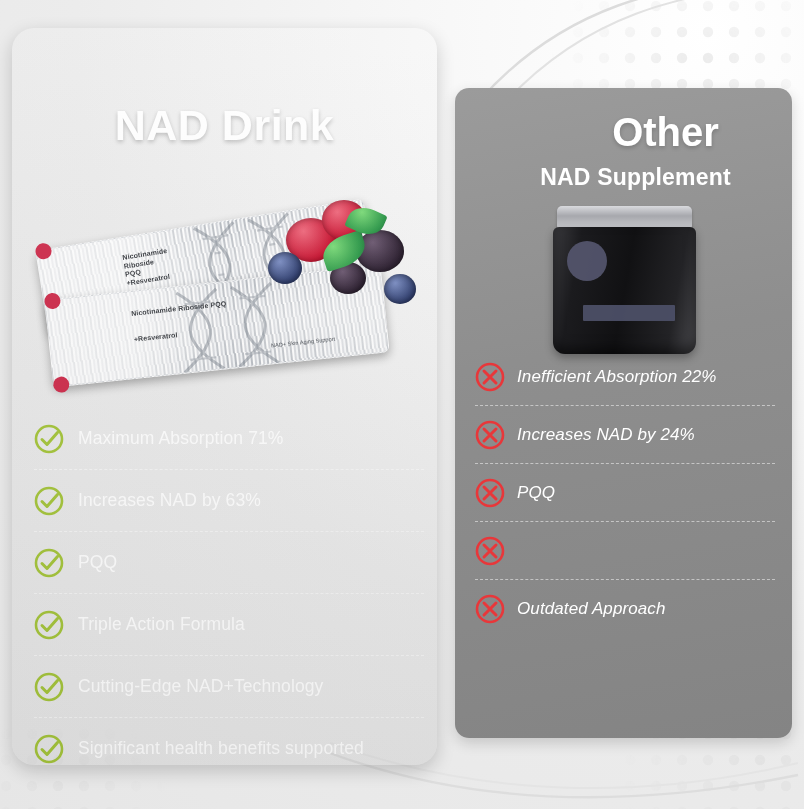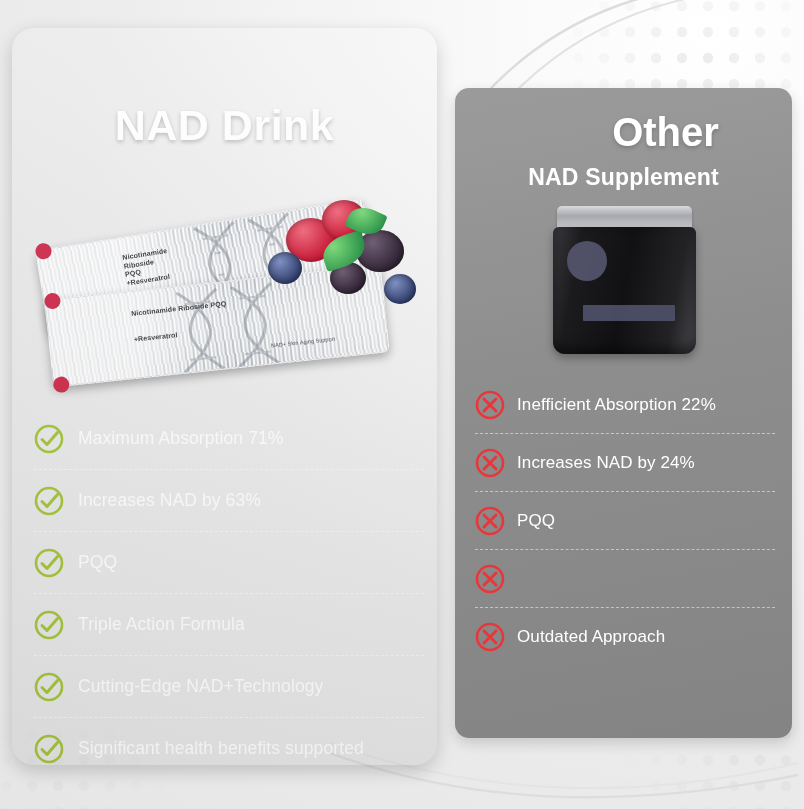--- a/index.html
+++ b/index.html
@@ -241,20 +241,21 @@
   .subtitle-right {
     position: absolute;
     left: 0;
     top: 76px;
     width: 337px;
     text-align: center;
     color: #ffffff;
     font-size: 23px;
     font-weight: bold;
     letter-spacing: .2px;
+    padding-left: 12px;
   }
 
   .jar {
     position: absolute;
     left: 92px;
     top: 118px;
     width: 155px;
     height: 150px;
   }
   .jar-lid {
@@ -295,22 +296,23 @@
     width: 40px;
     height: 40px;
     border-radius: 50%;
     background: #55566e;
     opacity: .92;
   }
 
   .rows-right {
     position: absolute;
     left: 20px;
-    top: 288px;
+    top: 260px;
     width: 300px;
+    font-style: italic;
   }
   .row-r {
     display: flex;
     align-items: center;
     gap: 12px;
     height: 57px;
     border-bottom: 1.5px dashed rgba(255,255,255,.5);
   }
   .row-r:last-child { border-bottom: none; }
   .row-r .row-text { font-size: 17px; }

